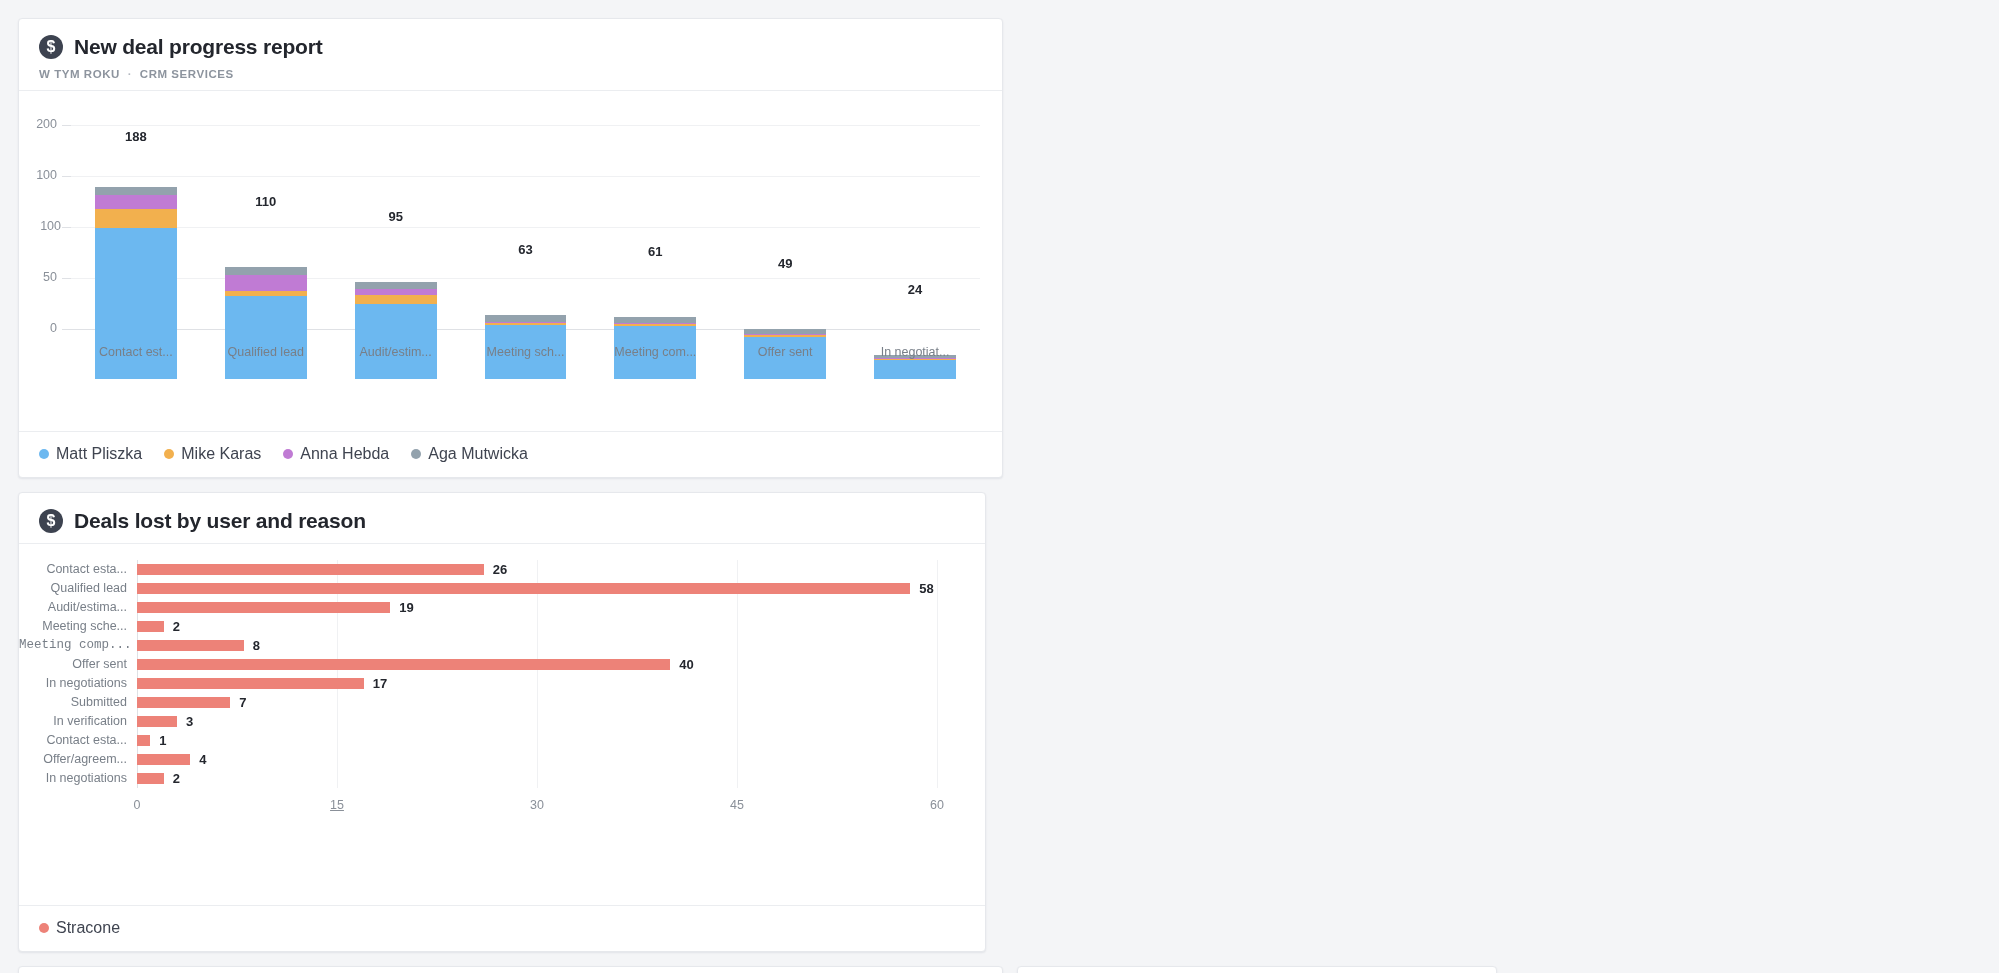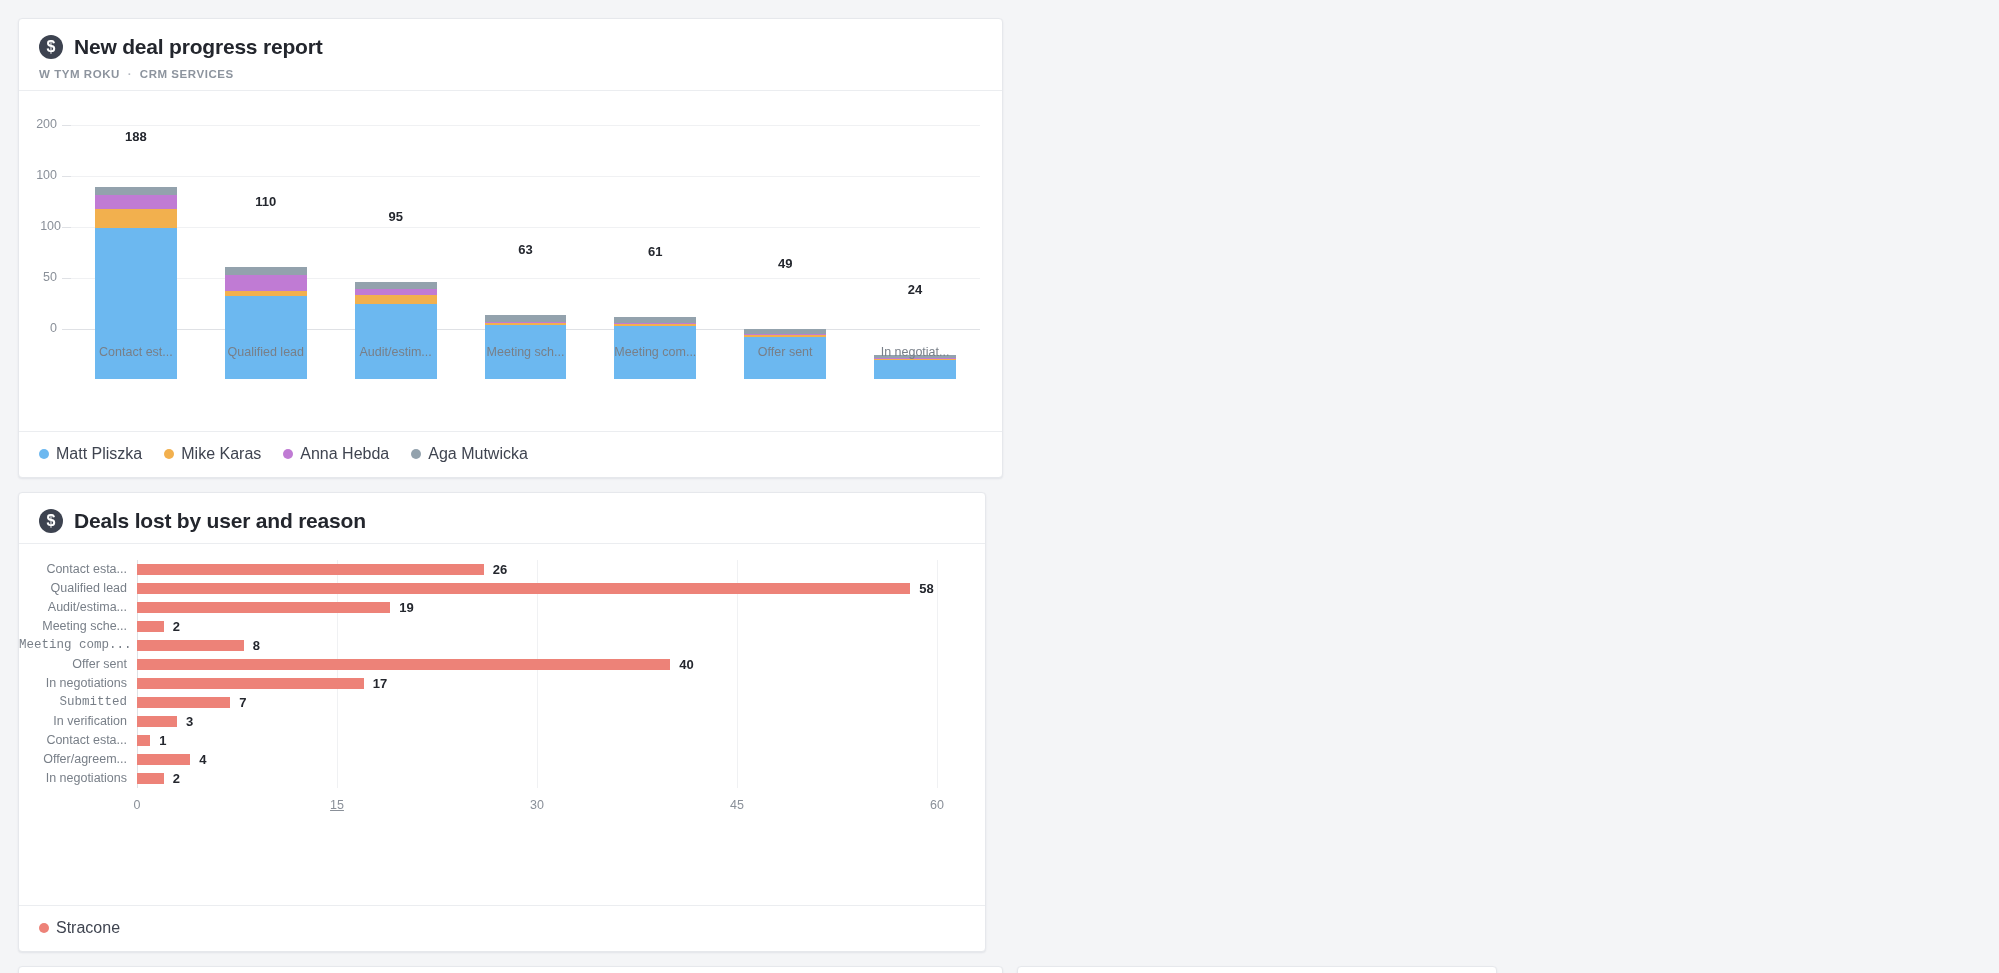--- a/index.html
+++ b/index.html
@@ -227,21 +227,21 @@
           <div class="val-label" style="left: 233.667px; top: 93.5px;">8</div>
           <div class="hbar-cat" style="left: 0px; width: 108px; top: 93.5px; font-family: Liberation Mono, monospace;">Meeting comp...</div>
           <div class="hbar-row" style="left: 118px; top: 114.61px; width: 533.333px; height: 11.78px; background: rgb(237, 130, 120);"></div>
           <div class="val-label" style="left: 660.333px; top: 112.5px;">40</div>
           <div class="hbar-cat" style="left: 0px; width: 108px; top: 112.5px;">Offer sent</div>
           <div class="hbar-row" style="left: 118px; top: 133.61px; width: 226.667px; height: 11.78px; background: rgb(237, 130, 120);"></div>
           <div class="val-label" style="left: 353.667px; top: 131.5px;">17</div>
           <div class="hbar-cat" style="left: 0px; width: 108px; top: 131.5px;">In negotiations</div>
           <div class="hbar-row" style="left: 118px; top: 152.61px; width: 93.3333px; height: 11.78px; background: rgb(237, 130, 120);"></div>
           <div class="val-label" style="left: 220.333px; top: 150.5px;">7</div>
-          <div class="hbar-cat" style="left: 0px; width: 108px; top: 150.5px; font-family: Liberation Mono, monospace;">Submitted</div>
+          <div class="hbar-cat" style="left: 0px; width: 108px; top: 150.5px;">Submitted</div>
           <div class="hbar-row" style="left: 118px; top: 171.61px; width: 40px; height: 11.78px; background: rgb(237, 130, 120);"></div>
           <div class="val-label" style="left: 167px; top: 169.5px;">3</div>
           <div class="hbar-cat" style="left: 0px; width: 108px; top: 169.5px;">In verification</div>
           <div class="hbar-row" style="left: 118px; top: 190.61px; width: 13.3333px; height: 11.78px; background: rgb(237, 130, 120);"></div>
           <div class="val-label" style="left: 140.333px; top: 188.5px;">1</div>
           <div class="hbar-cat" style="left: 0px; width: 108px; top: 188.5px;">Contact esta...</div>
           <div class="hbar-row" style="left: 118px; top: 209.61px; width: 53.3333px; height: 11.78px; background: rgb(237, 130, 120);"></div>
           <div class="val-label" style="left: 180.333px; top: 207.5px;">4</div>
           <div class="hbar-cat" style="left: 0px; width: 108px; top: 207.5px;">Offer/agreem...</div>
           <div class="hbar-row" style="left: 118px; top: 228.61px; width: 26.6667px; height: 11.78px; background: rgb(237, 130, 120);"></div>

